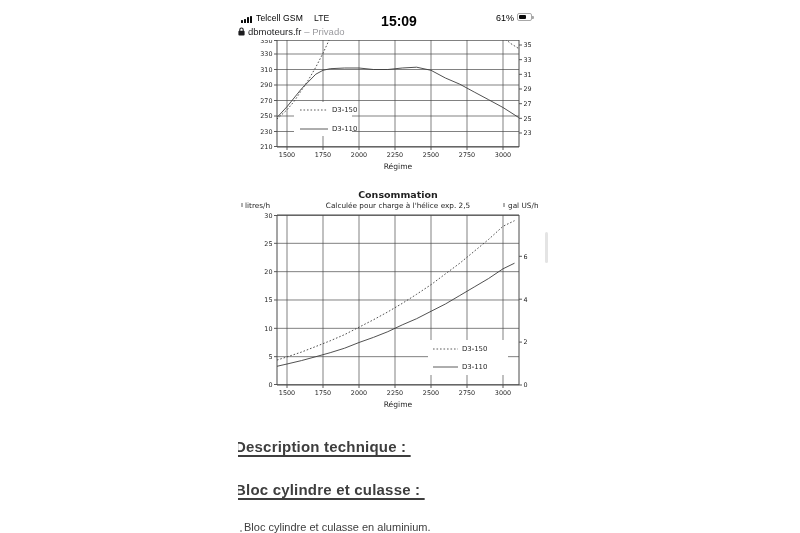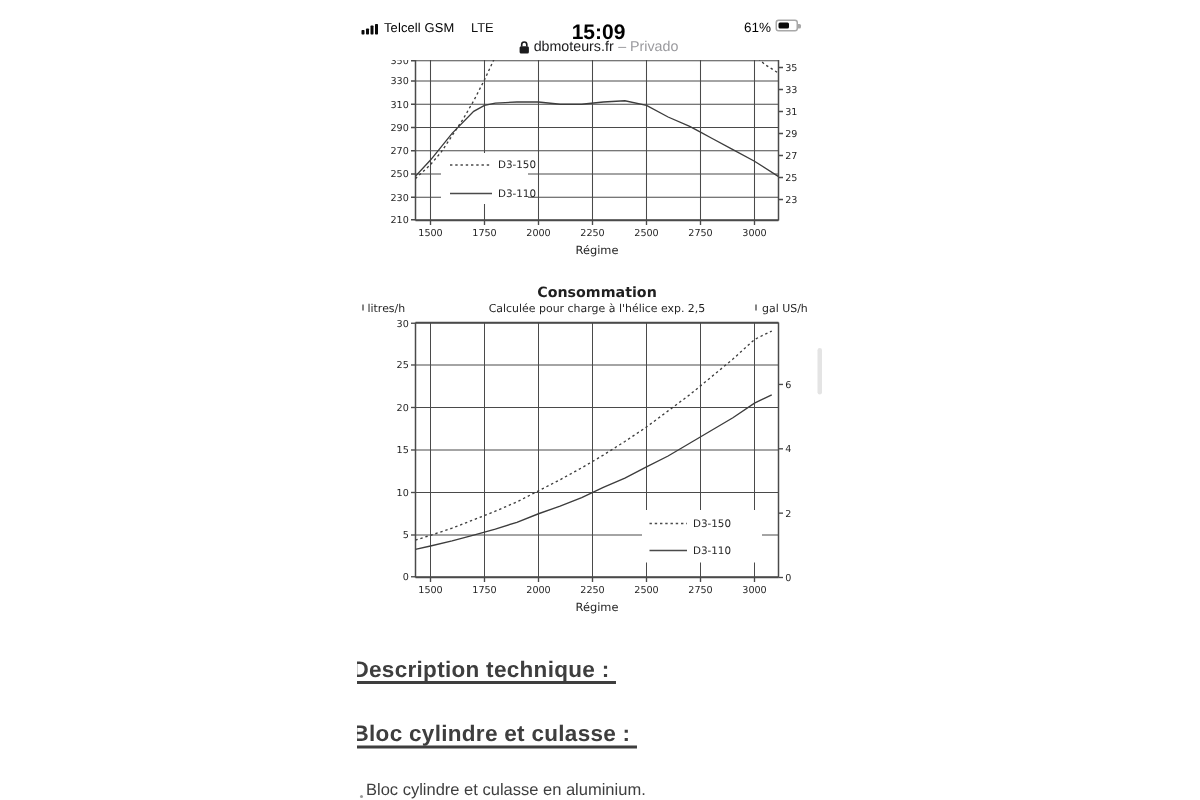--- a/index.html
+++ b/index.html
@@ -18,21 +18,21 @@
   #network { position:absolute; left:76px; top:1px; font-size:8.6px; color:#111; }
   #clock { position:absolute; left:50%; transform:translateX(-50%); top:1px; font-weight:bold; font-size:14px; }
   #battery-group { position:absolute; right:28px; top:1px; display:flex; align-items:flex-start; gap:3px; }
   #battery-pct { font-size:9px; }
   #battery-icon { position:relative; width:15px; height:7.5px; border:1px solid #a8a8a8; border-radius:2px; }
   #battery-fill { position:absolute; left:0.5px; top:0.5px; height:4.5px; width:60%; background:#0b0b0b; border-radius:1px; }
   #battery-nub { position:absolute; right:-2.5px; top:1.8px; width:1.5px; height:3px; background:#a8a8a8; border-radius:0 1px 1px 0; }
 
   
   #url-bar { position:absolute; left:0; top:13px; width:100%; height:13px;
-             display:flex; justify-content:center; align-items:center; gap:3px; }
+             display:flex; align-items:center; gap:3px; }
   #url-domain { font-size:9.5px; color:#1c1c1e; }
   #url-mode { font-size:9.5px; color:#9a9a9e; }
 
   
   svg.chart { position:absolute; left:0; overflow:hidden; }
   #chart1 { top:28px; }
   #chart2 { top:176px; }
 
   
   #scrollbar { position:absolute; left:307px; top:220px; width:3px; height:31px;

